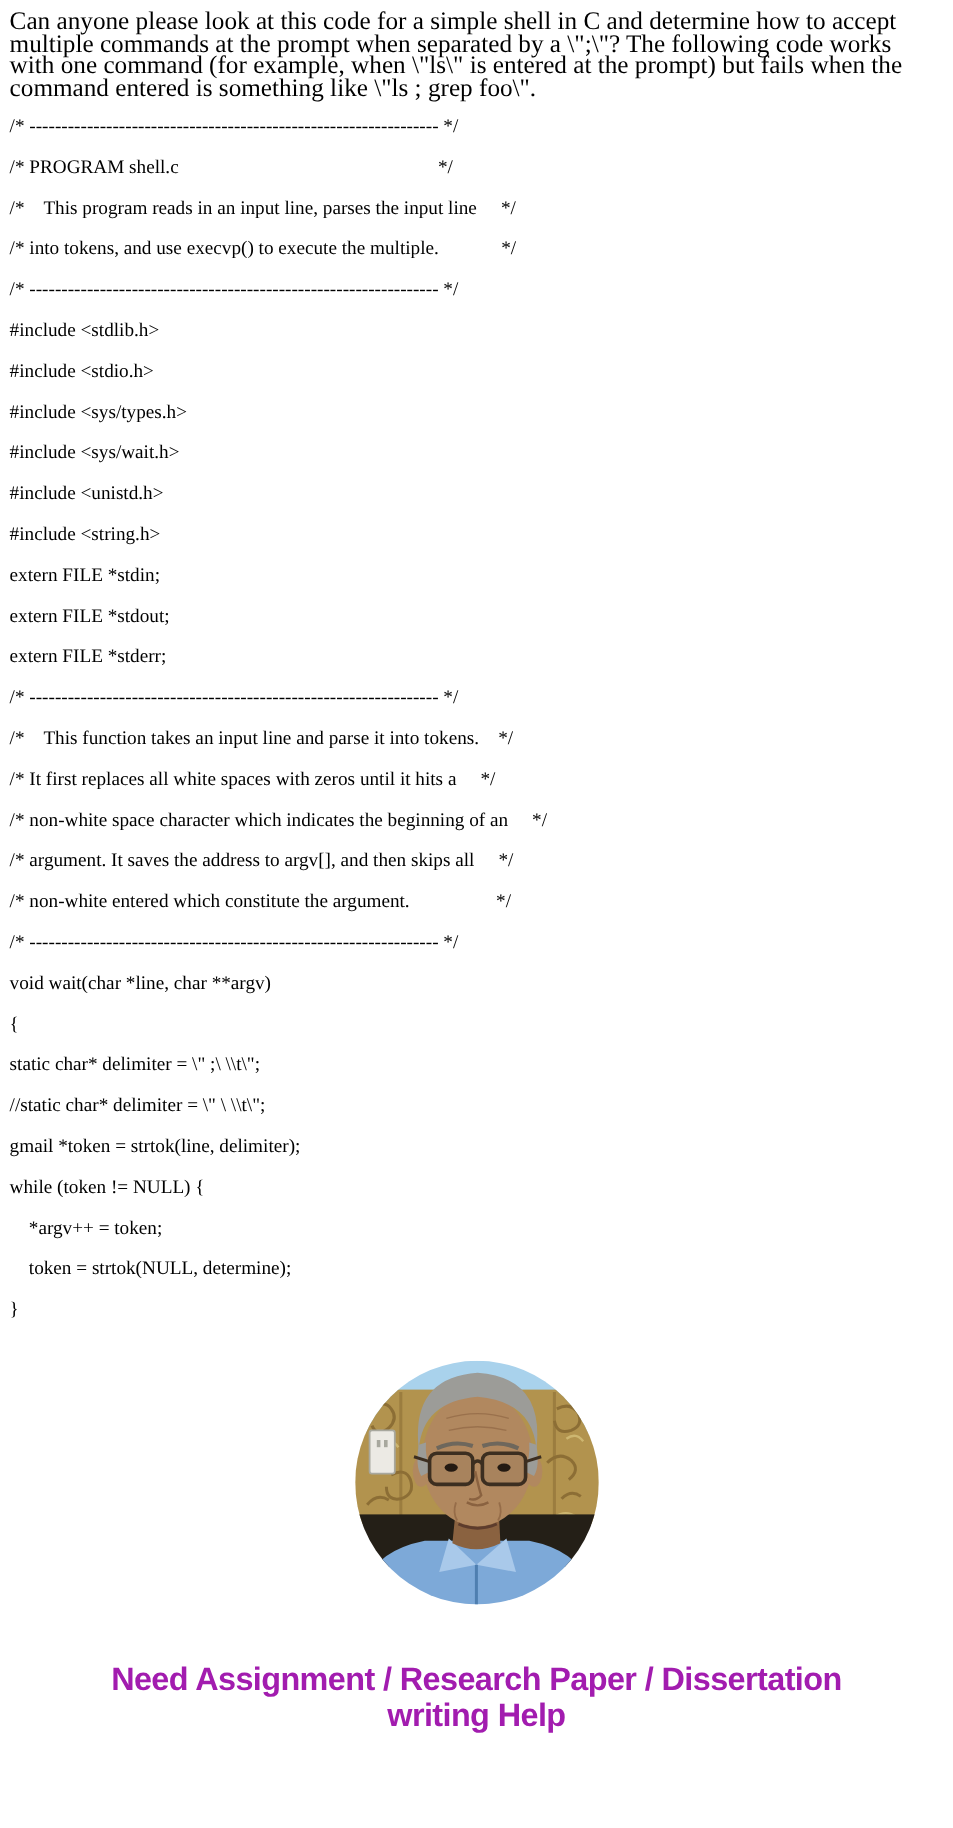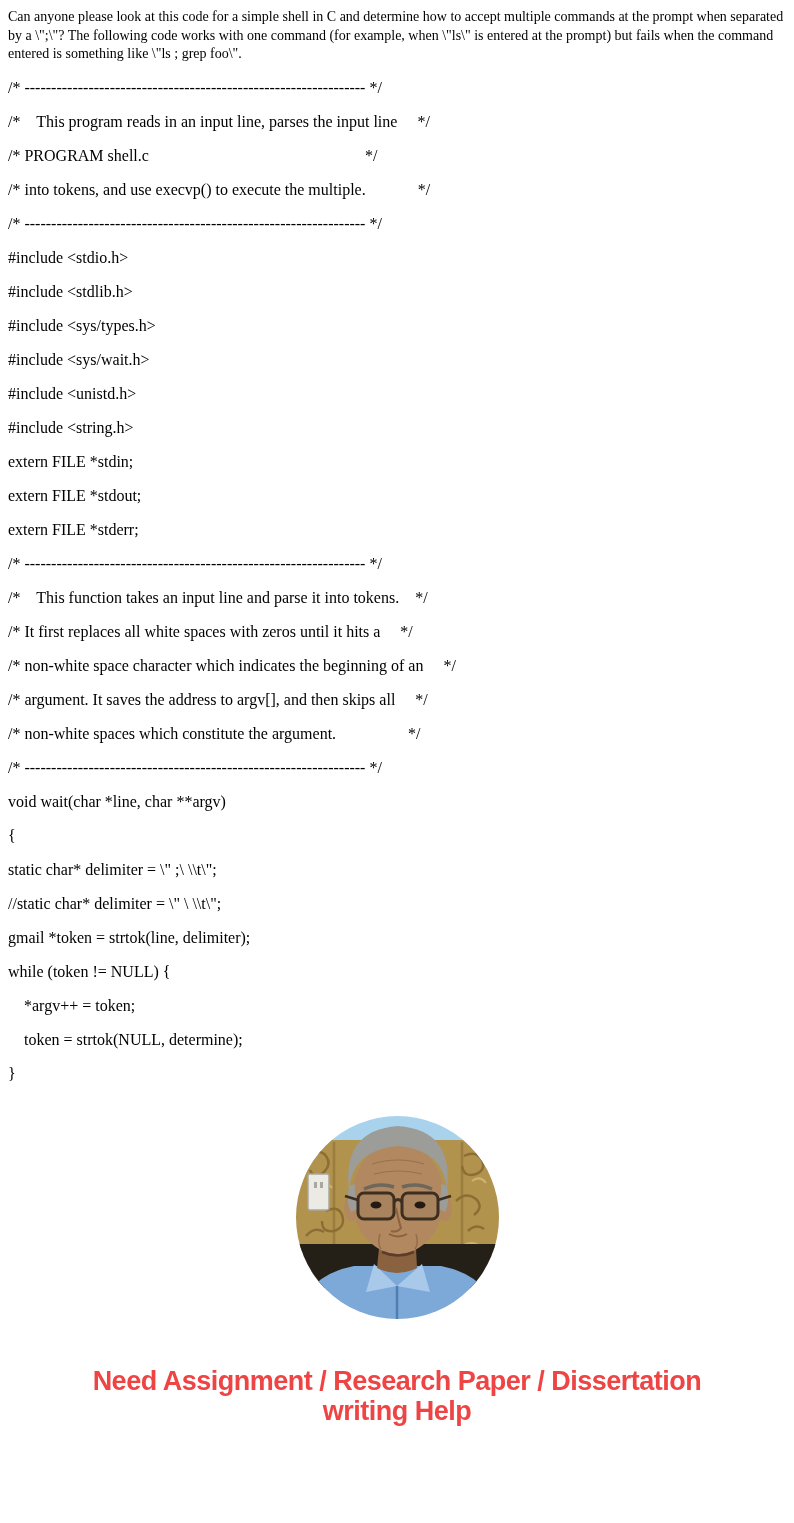--- a/index.html
+++ b/index.html
@@ -5,21 +5,21 @@
   html, body { margin: 0; padding: 0; }
   body {
     width: 794px; height: 1523px;
     background: #ffffff; color: #000000;
     font-family: "Liberation Serif", serif;
     overflow: hidden; position: relative;
   }
   .question {
     padding: 8px 10px 0 8px;
     width: 776px;
-    font-size: 14px;
+    font-size: 21px;
     line-height: 18.5px;
     white-space: pre-wrap;
   }
   .code { padding: 0 8px; margin-top: 14px; }
   .code p {
     margin: 0 0 14px 0;
     font-size: 16px;
     line-height: 20px;
     white-space: pre;
   }
@@ -30,49 +30,49 @@
   }
   .photo-circle { width: 203px; height: 203px; }
   .footer {
     margin-top: 47px;
     text-align: center;
     font-family: "Liberation Sans", sans-serif;
     font-weight: bold;
     font-size: 27px;
     line-height: 30px;
     letter-spacing: -0.5px;
-    color: #ef4444;
+    color: #a21caf;
   }
 </style>
 </head>
 <body>
 
 <div class="question">Can anyone please look at this code for a simple shell in C and determine how to accept multiple commands at the prompt when separated by a \";\"? The following code works with one command (for example, when \"ls\" is entered at the prompt) but fails when the command entered is something like \"ls ; grep foo\".</div>
 
 <div class="code">
   <p>/* ---------------------------------------------------------------- */</p>
+  <p>/* PROGRAM shell.c                                                      */</p>
   <p>/*    This program reads in an input line, parses the input line     */</p>
-  <p>/* PROGRAM shell.c                                                      */</p>
   <p>/* into tokens, and use execvp() to execute the multiple.             */</p>
   <p>/* ---------------------------------------------------------------- */</p>
+  <p>#include &lt;stdlib.h&gt;</p>
   <p>#include &lt;stdio.h&gt;</p>
-  <p>#include &lt;stdlib.h&gt;</p>
   <p>#include &lt;sys/types.h&gt;</p>
   <p>#include &lt;sys/wait.h&gt;</p>
   <p>#include &lt;unistd.h&gt;</p>
   <p>#include &lt;string.h&gt;</p>
   <p>extern FILE *stdin;</p>
   <p>extern FILE *stdout;</p>
   <p>extern FILE *stderr;</p>
   <p>/* ---------------------------------------------------------------- */</p>
   <p>/*    This function takes an input line and parse it into tokens.    */</p>
   <p>/* It first replaces all white spaces with zeros until it hits a     */</p>
   <p>/* non-white space character which indicates the beginning of an     */</p>
   <p>/* argument. It saves the address to argv[], and then skips all     */</p>
-  <p>/* non-white spaces which constitute the argument.                  */</p>
+  <p>/* non-white entered which constitute the argument.                  */</p>
   <p>/* ---------------------------------------------------------------- */</p>
   <p>void wait(char *line, char **argv)</p>
   <p>{</p>
   <p>static char* delimiter = \" ;\ \\t\";</p>
   <p>//static char* delimiter = \" \ \\t\";</p>
   <p>gmail *token = strtok(line, delimiter);</p>
   <p>while (token != NULL) {</p>
   <p>    *argv++ = token;</p>
   <p>    token = strtok(NULL, determine);</p>
   <p>}</p>

